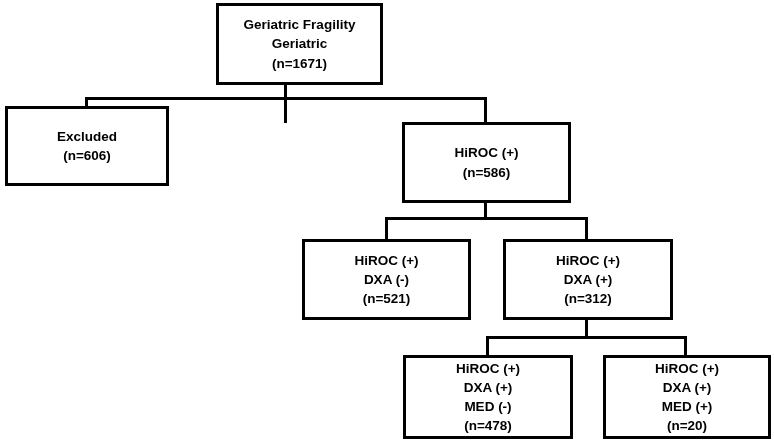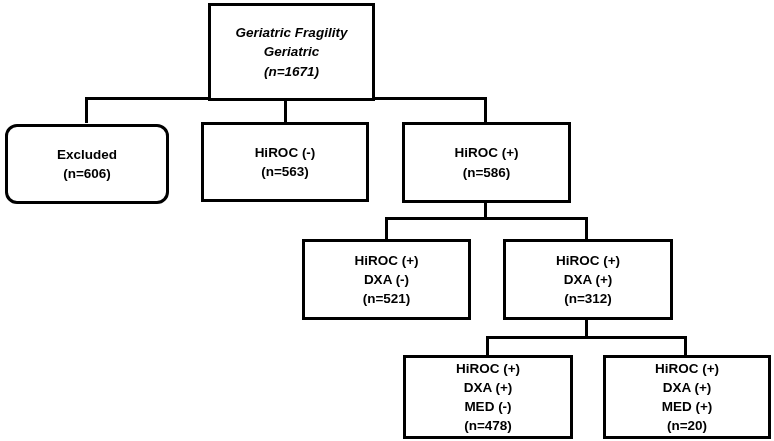--- a/index.html
+++ b/index.html
@@ -58,35 +58,31 @@
   <div class="edge v" style="left:484px; top:203px; height:16px;"></div>
   <div class="edge h" style="left:385px; top:217px; width:203px;"></div>
   <div class="edge v" style="left:385px; top:217px; height:23px;"></div>
   <div class="edge v" style="left:585px; top:217px; height:23px;"></div>
 
   <div class="edge v" style="left:585px; top:320px; height:18px;"></div>
   <div class="edge h" style="left:486px; top:336px; width:200px;"></div>
   <div class="edge v" style="left:486px; top:336px; height:20px;"></div>
   <div class="edge v" style="left:684px; top:336px; height:20px;"></div>
 
-  <div class="node" style="left:208px; top:3px; width:167px; height:98px;font-style:italic;">
+  <div class="node" style="left:216px; top:3px; width:167px; height:82px;">
     <span class="line">Geriatric Fragility</span>
     <span class="line">Geriatric</span>
     <span class="line">(n=1671)</span>
   </div>
 
-  <div class="node" style="left:5px; top:124px; width:164px; height:80px;border-radius:12px;">
+  <div class="node" style="left:5px; top:106px; width:164px; height:80px;">
     <span class="line">Excluded</span>
     <span class="line">(n=606)</span>
   </div>
 
-  <div class="node" style="left:201px; top:122px; width:168px; height:80px;">
-    <span class="line">HiROC (-)</span>
-    <span class="line">(n=563)</span>
-  </div>
 
   <div class="node" style="left:402px; top:122px; width:169px; height:81px;">
     <span class="line">HiROC (+)</span>
     <span class="line">(n=586)</span>
   </div>
 
   <div class="node" style="left:302px; top:239px; width:169px; height:81px;">
     <span class="line">HiROC (+)</span>
     <span class="line">DXA (-)</span>
     <span class="line">(n=521)</span>

